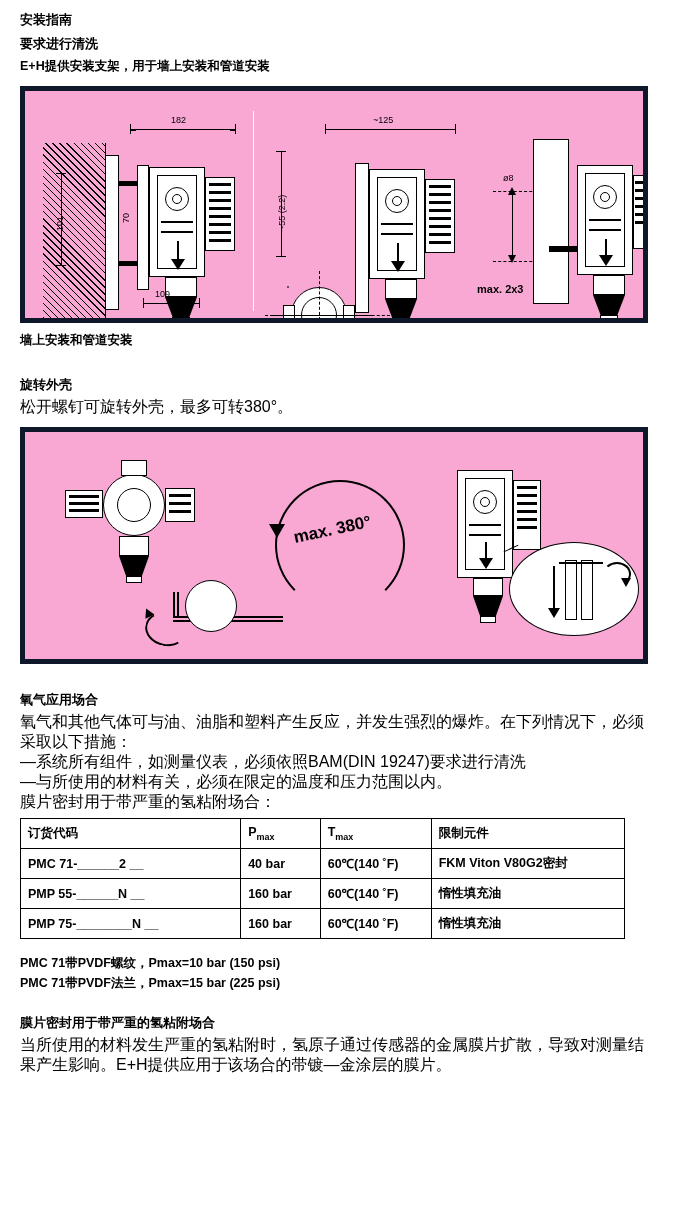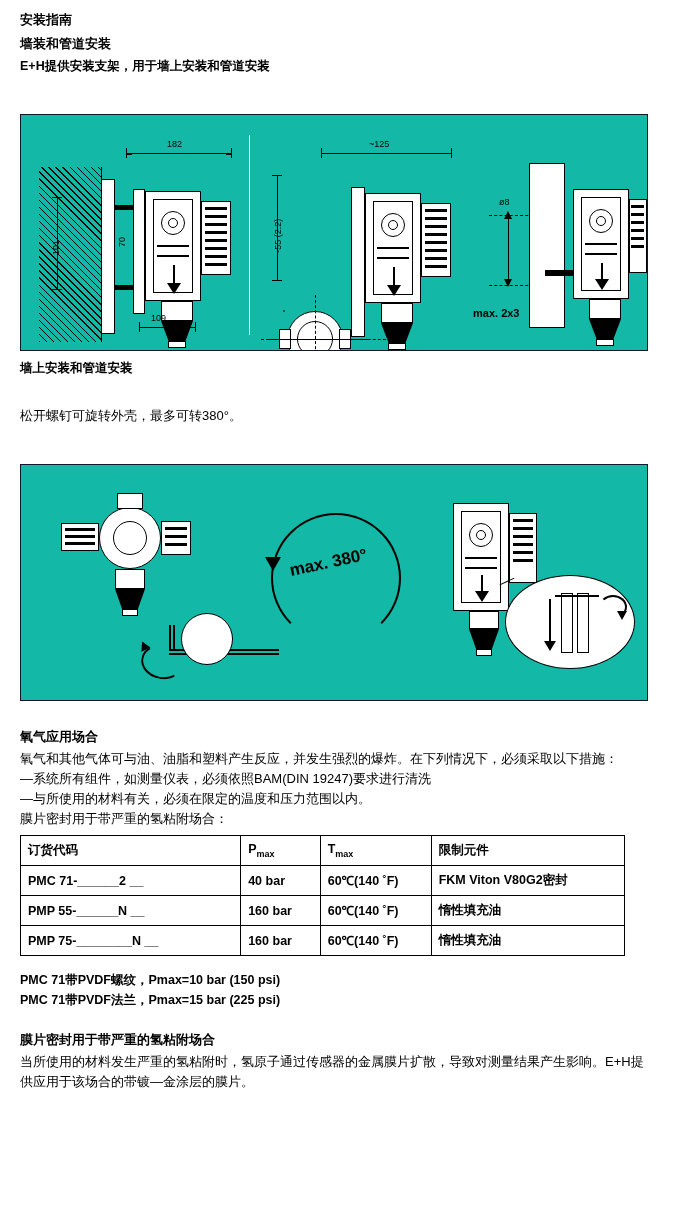--- a/index.html
+++ b/index.html
@@ -34,42 +34,41 @@
     line-height: 19px;
     margin: 0;
   }
   .h-sub {
     font-weight: bold;
     font-size: 13px;
     line-height: 19px;
     margin: 0;
   }
   .para {
-    font-size: 13px;
+    font-size: 16px;
     line-height: 20px;
     margin: 0;
   }
   .para-bold {
     font-size: 12.5px;
     line-height: 20px;
     margin: 0;
     font-weight: bold;
   }
   .spacer-10 { height: 10px; }
   .spacer-14 { height: 14px; }
   .spacer-20 { height: 20px; }
   .spacer-26 { height: 26px; }
 
   .figure-box {
-    border: 1px solid #0f172a;
+    border: 5px solid #0f172a;
     box-sizing: border-box;
     position: relative;
-    background: #14b8a6;
+    background: #f9a8d4;
     overflow: hidden;
-    margin-top: 28px;
   }
   .fig1 { width: 628px; height: 237px; }
   .fig2 { width: 628px; height: 237px; }
 
   .caption {
     font-size: 12.5px;
     font-weight: bold;
     line-height: 18px;
     margin-top: 8px;
   }
@@ -151,21 +150,21 @@
   }
 </style>
 </head>
 <body>
 
 <div class="page">
   <div class="content">
 
     <div class="h-bold">安装指南</div>
     <div style="height:5px"></div>
-    <div class="h-sub">墙装和管道安装</div>
+    <div class="h-sub">要求进行清洗</div>
     <div style="height:3px"></div>
     <div class="para-bold">E+H提供安装支架，用于墙上安装和管道安装</div>
 
     <div class="spacer-10"></div>
 
     <div class="figure-box fig1">
 
       <div class="ln hline" style="left:105px; top:38px; width:106px;"></div>
       <div class="ln vline" style="left:105px; top:33px; height:10px;"></div>
       <div class="ln vline" style="left:210px; top:33px; height:10px;"></div>
@@ -310,20 +309,21 @@
                   clip-path: polygon(0 0, 100% 0, 74% 100%, 26% 100%);"></div>
       <div class="box-o" style="left:575px; top:224px; width:18px; height:7px; background:#fff;"></div>
 
       <div class="dimtxt" style="left:452px; top:192px; font-size:11px; font-weight:bold;">max. 2x3</div>
     </div>
 
     <div class="caption">墙上安装和管道安装</div>
 
     <div class="spacer-26"></div>
 
+    <div class="h-sub">旋转外壳</div>
     <div style="height:3px"></div>
     <div class="para">松开螺钉可旋转外壳，最多可转380°。</div>
 
     <div class="spacer-10"></div>
 
     <div class="figure-box fig2">
 
       <div class="circ" style="left:78px; top:42px; width:62px; height:62px;"></div>
       <div class="circ" style="left:92px; top:56px; width:34px; height:34px;"></div>
       <div class="box-o" style="left:40px; top:58px; width:38px; height:28px;"></div>

